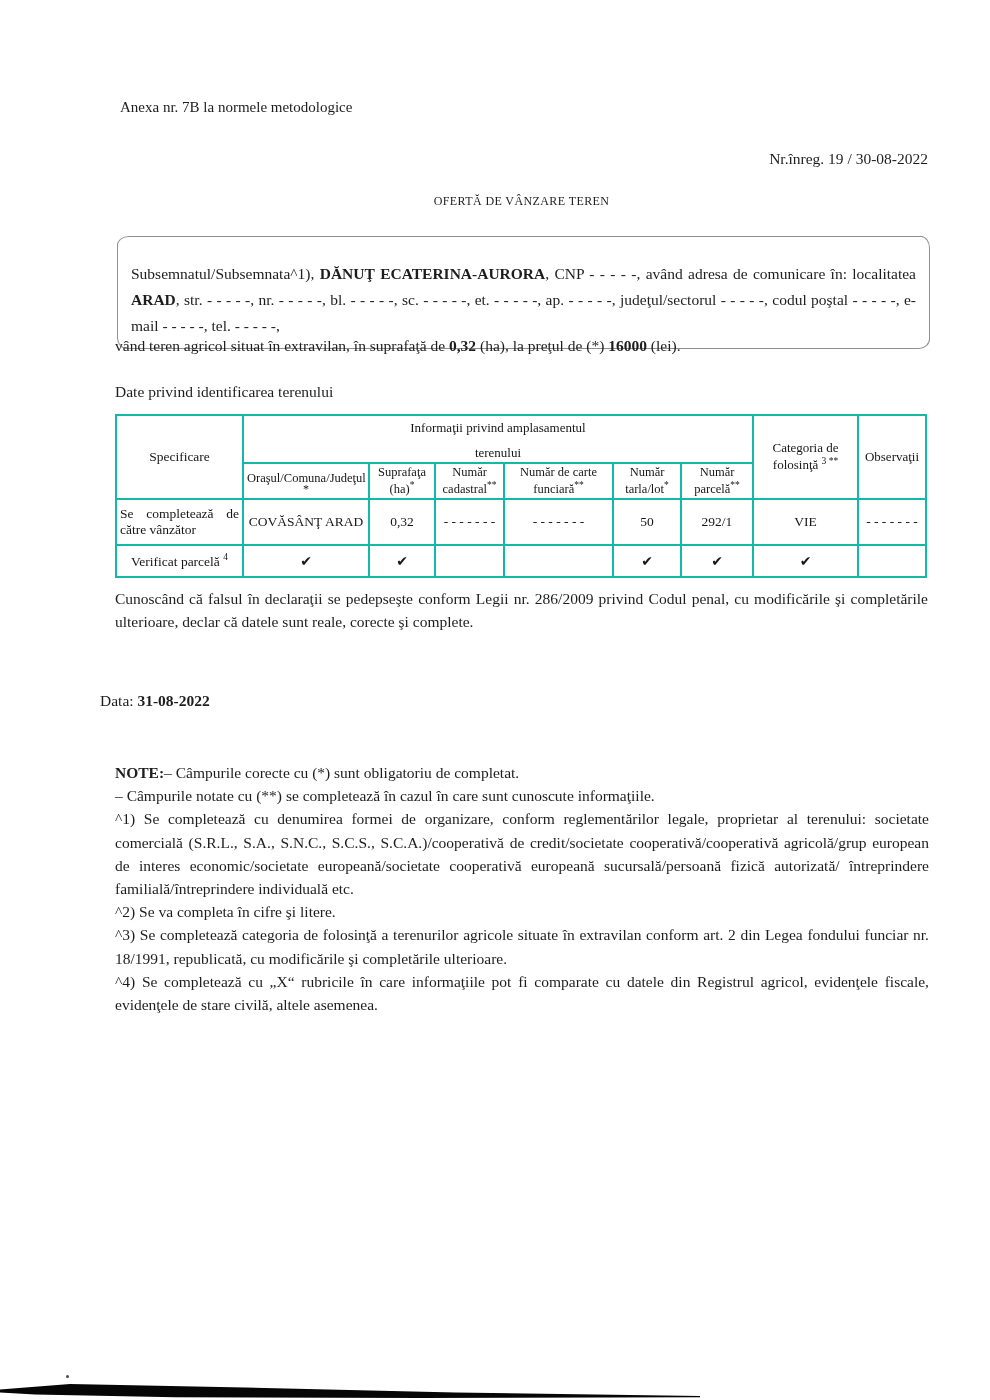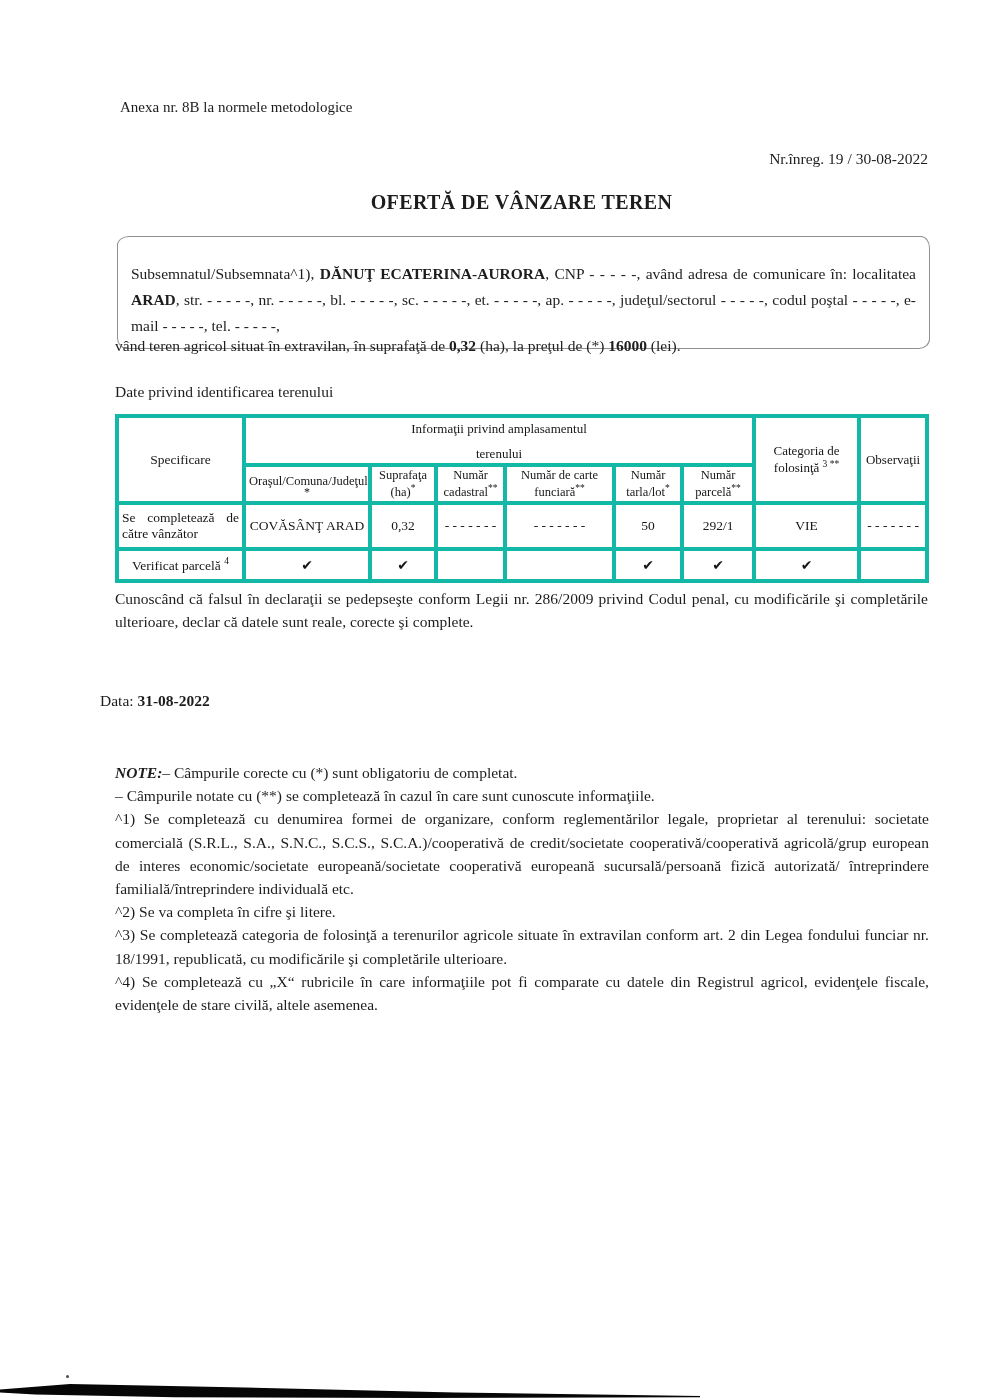--- a/index.html
+++ b/index.html
@@ -5,42 +5,42 @@
   html,body{margin:0;padding:0;background:#e8e8e8;}
   .page{
     position:relative;width:990px;height:1400px;background:#ffffff;
     margin:0 auto;overflow:hidden;
     font-family:"Liberation Serif","DejaVu Serif",serif;color:#1d1d1d;
   }
   .abs{position:absolute;}
   .annex{left:120px;top:99px;font-size:15px;}
   .reg{right:62px;top:150px;font-size:15.5px;}
   .title-wrap{left:115px;top:191px;width:813px;text-align:center;}
-  .title-wrap .t{font-weight:bold;font-size:20px;letter-spacing:.4px;text-align:center;}
+  .title-wrap .t{font-weight:normal;font-size:12px;letter-spacing:.4px;text-align:center;}
 
   .intro-box{
     left:117px;top:236px;width:785px;
     border:1.4px solid #8f8f8f;
     border-radius:12px 9px 11px 10px / 9px 12px 10px 11px;
     padding:24px 13px 9px 13px;
     font-size:15.5px;line-height:26px;text-align:justify;
   }
   .b{font-weight:bold;}
   .para{left:115px;width:813px;font-size:15.5px;line-height:23px;}
   .sale{top:334px;}
   .conds{top:357px;}
   .dheading{top:380px;}
 
   table.tbl{
     position:absolute;left:115px;top:414px;width:810px;
     border-collapse:collapse;table-layout:fixed;
     font-size:12.5px;color:#161616;
   }
   table.tbl th,table.tbl td{
-    border:4px solid #14b8a6;padding:1px 3px;
+    border:2px solid #14b8a6;padding:1px 3px;
     text-align:center;vertical-align:middle;font-weight:normal;
   }
   .h-spec{font-weight:bold;font-size:13.5px;}
   .h-amp{font-weight:bold;font-size:13px;}
   .h-amp .l1{margin-top:2px;}
   .h-amp .l2{margin-top:9px;}
   .h-side{font-weight:bold;font-size:13px;}
   th sup,.row-label sup{font-size:9.5px;}
   .mark-below{display:block;line-height:6px;font-size:12px;}
   tr.hr1{height:48px;} tr.hr2{height:30px;}
@@ -48,34 +48,34 @@
   .row-label{text-align:left;font-size:13.5px;padding:2px 6px;}
   .row-label.j{text-align:justify;}
   td.val{font-weight:bold;font-size:13.5px;}
   td.chk{font-weight:bold;font-size:14px;}
 
   .declaration{top:587px;text-align:justify;}
   .dateline{left:100px;top:692px;font-size:15.5px;}
 
   .notes{left:115px;top:761px;width:814px;font-size:15.5px;line-height:23.2px;}
   .notes p{margin:0;text-align:justify;}
-  .note-label{font-weight:bold;font-style:italic;}
+  .note-label{font-weight:bold;}
 
   .scan-sliver{
     left:0;top:1384px;width:700px;height:14px;background:#060606;
     clip-path:polygon(0% 40%,10% 0%,35% 25%,65% 60%,100% 85%,100% 95%,60% 100%,25% 95%,5% 75%,0% 60%);
   }
   .scan-dot{left:66px;top:1375px;width:3px;height:3px;background:#4a4a4a;border-radius:50%;}
 </style>
 </head>
 <body>
 
 <div class="page">
 
-  <div class="abs annex">Anexa nr. 8B la normele metodologice</div>
+  <div class="abs annex">Anexa nr. 7B la normele metodologice</div>
 
   <div class="abs reg">Nr.înreg. 19 / 30-08-2022</div>
 
   <div class="abs title-wrap">
     <span class="t">OFERTĂ DE VÂNZARE TEREN</span>
   </div>
 
   <div class="abs intro-box">
     <span>Subsemnatul/Subsemnata^1), </span><span class="b">DĂNUŢ ECATERINA-AURORA</span><span>, CNP - - - - -, având adresa de comunicare în: localitatea </span><span class="b">ARAD</span><span>, str. - - - - -, nr. - - - - -, bl. - - - - -, sc. - - - - -, et. - - - - -, ap. - - - - -, judeţul/sectorul - - - - -, codul poştal - - - - -, e-mail - - - - -, tel. - - - - -,</span>
   </div>

